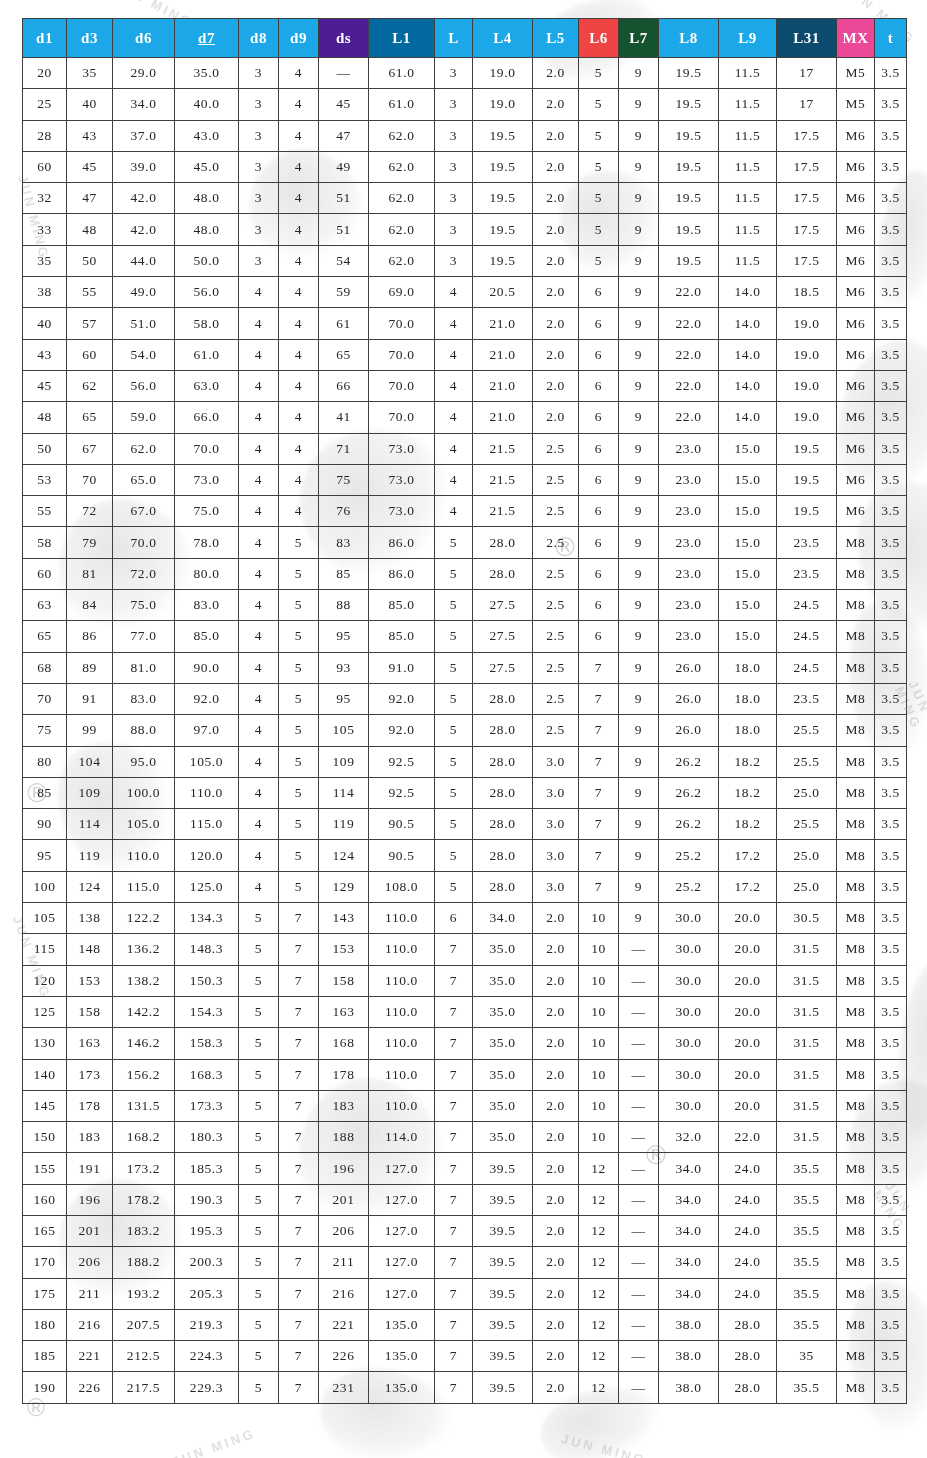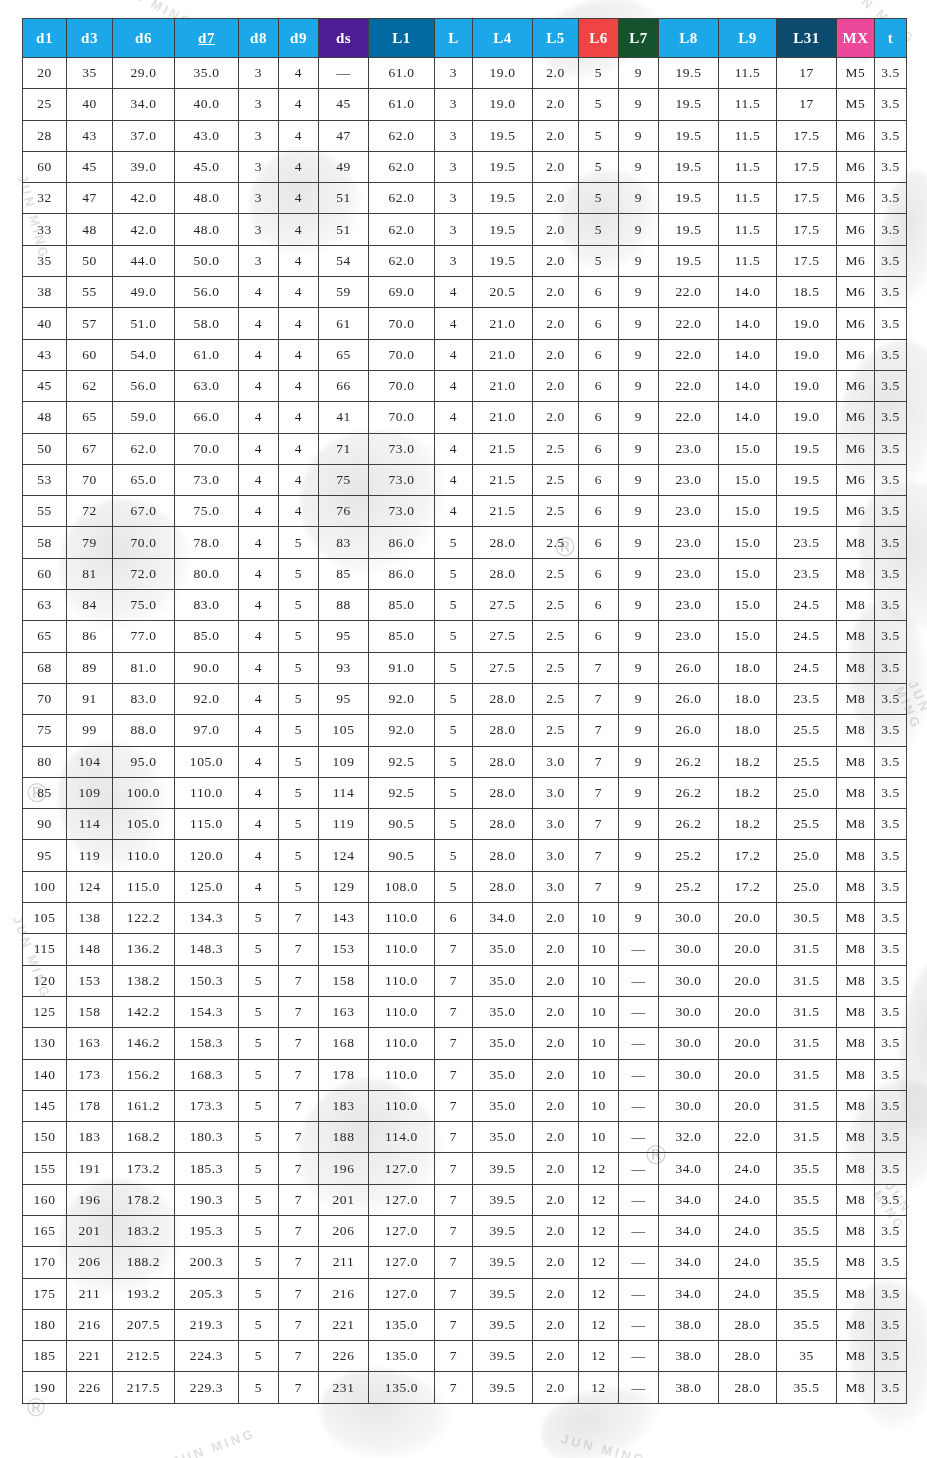--- a/index.html
+++ b/index.html
@@ -769,21 +769,21 @@
           <td>—</td>
           <td>30.0</td>
           <td>20.0</td>
           <td>31.5</td>
           <td>M8</td>
           <td>3.5</td>
         </tr>
         <tr>
           <td>145</td>
           <td>178</td>
-          <td>161.2</td>
+          <td>131.5</td>
           <td>173.3</td>
           <td>5</td>
           <td>7</td>
           <td>183</td>
           <td>110.0</td>
           <td>7</td>
           <td>35.0</td>
           <td>2.0</td>
           <td>10</td>
           <td>—</td>

